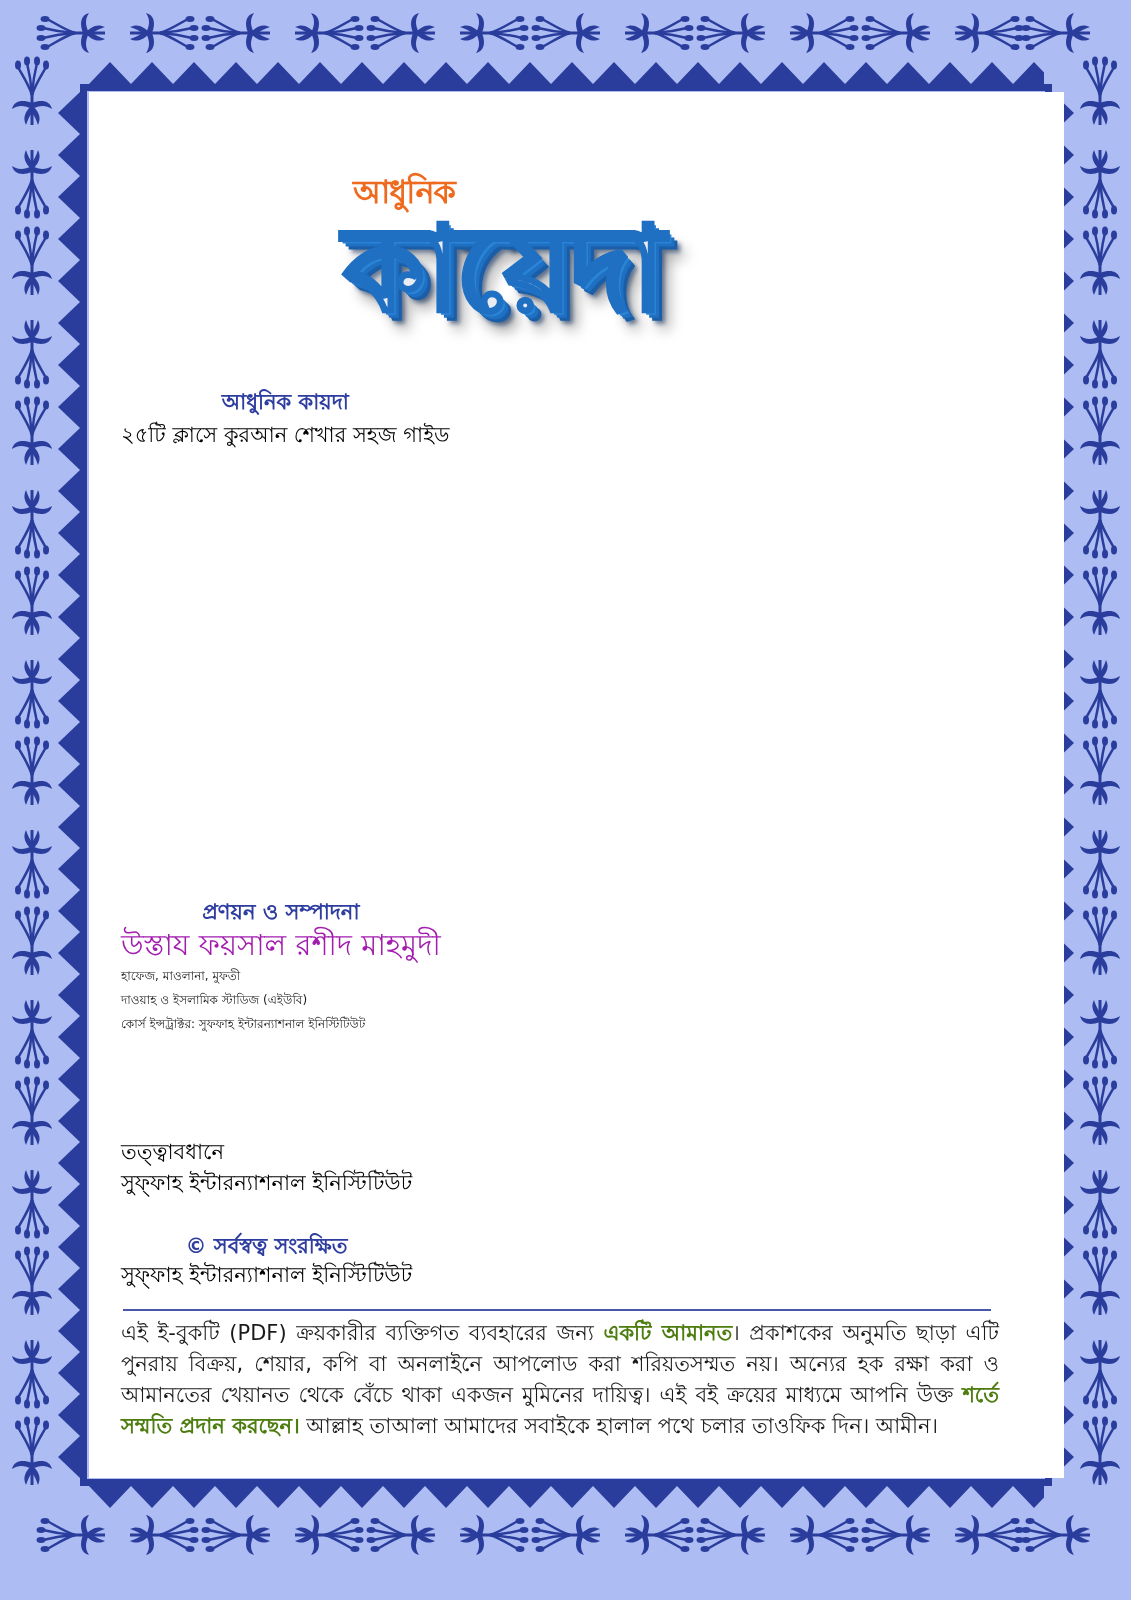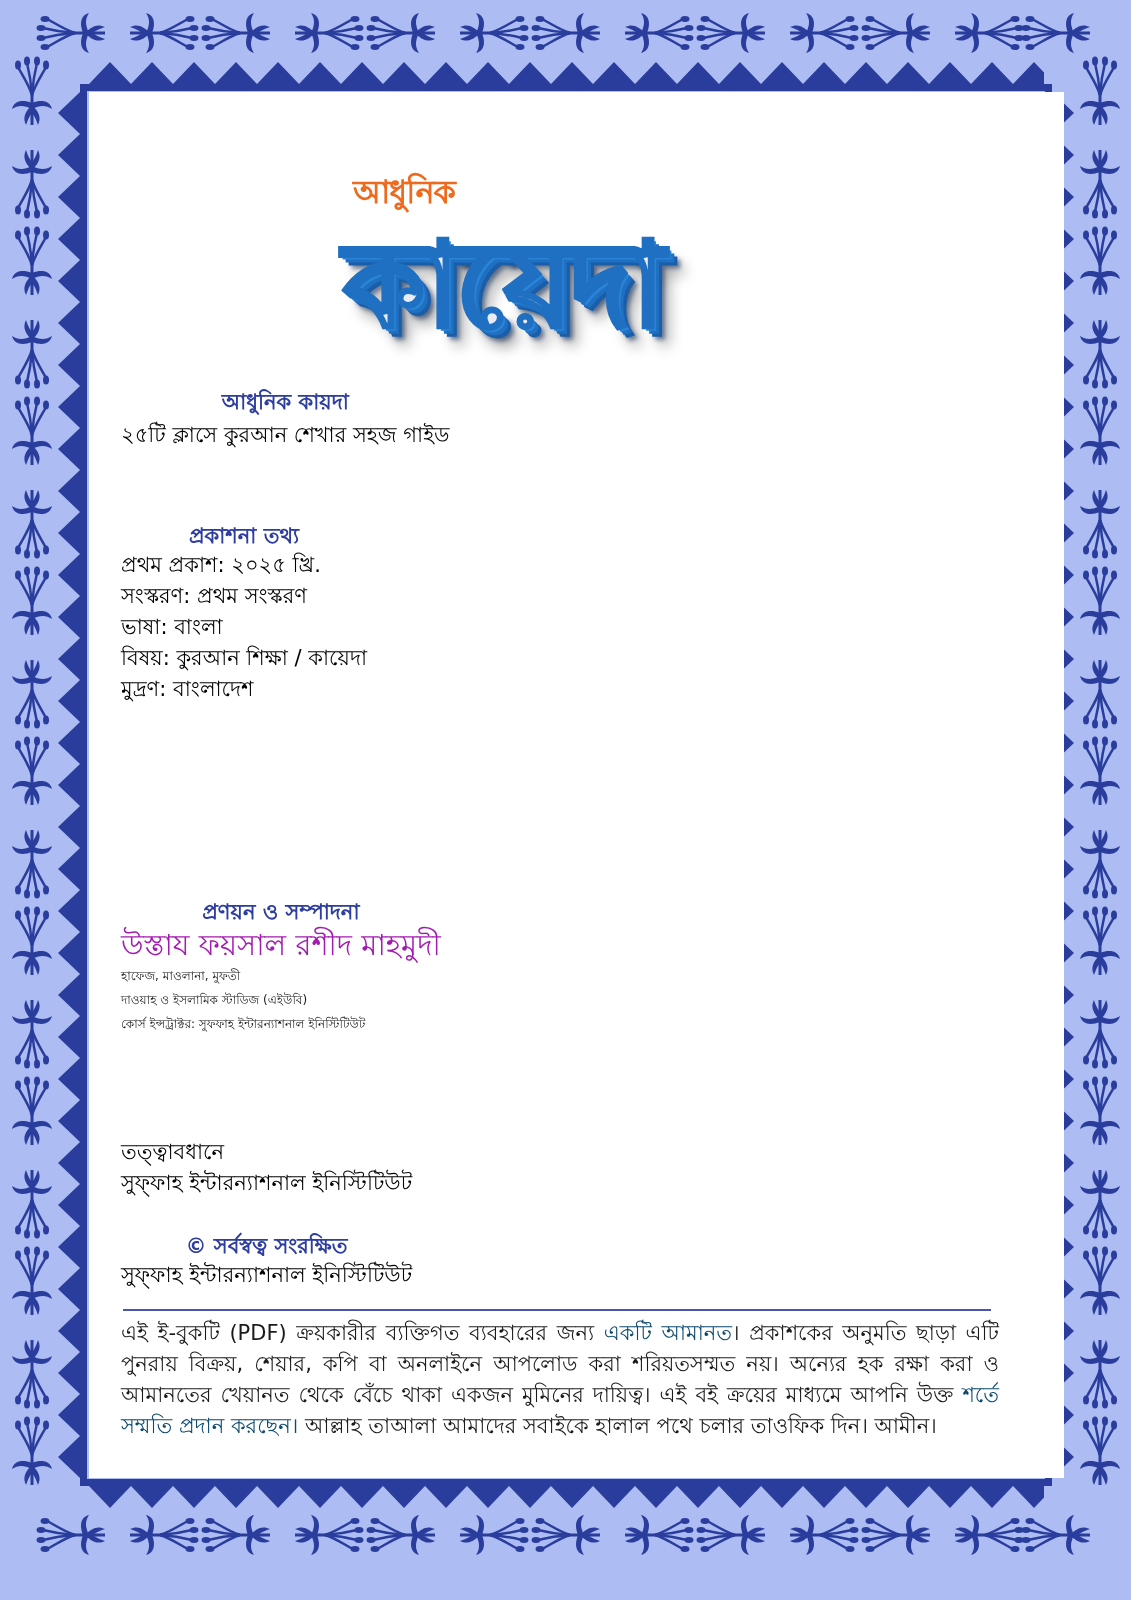--- a/index.html
+++ b/index.html
@@ -33,36 +33,35 @@
   }
   .logo-main {
     position: absolute; left: 4px; top: 32px;
     font-family: "DejaVu Sans", sans-serif; font-weight: bold;
     font-size: 118px; line-height: 140px; color: #e9ecf3;
     letter-spacing: -4px;
     -webkit-text-stroke: 3px #1f6fc2;
     text-shadow:
       3px 3px 0 #2a84d6, 6px 6px 0 #1f6fc2, 9px 9px 0 #1a5ea8,
       12px 12px 4px rgba(10,40,90,0.55), 16px 18px 14px rgba(0,0,0,0.35);
-    margin-top: 16px;
   }
 
   .sec { position: absolute; left: 32px; }
   .heading { color: #2e3da0; font-weight: bold; font-size: 21px; line-height: 28px; text-align: center; }
   .line { color: #000000; font-size: 21px; line-height: 31px; }
   .small { color: #1a1a1a; font-size: 12px; line-height: 24px; }
   .name { color: #a21caf; font-size: 29px; line-height: 38px; }
 
   .rule { position: absolute; left: 34px; top: 1217px; width: 868px; height: 2px; background: #4856ad; }
 
   .disclaimer {
     position: absolute; left: 32px; top: 1226px; width: 878px;
     font-size: 21px; line-height: 31px; color: #1a1a1a; text-align: justify;
   }
-  .disclaimer b { font-weight: normal; color: #0c4a6e; }
+  .disclaimer b { font-weight: bold; color: #4d7c0f; }
 </style>
 </head>
 <body>
 
 <svg class="border-layer" width="1131" height="1600" viewBox="0 0 1131 1600" xmlns="http://www.w3.org/2000/svg">
   <defs>
 
     <g id="flower">
       <path d="M0,-4 L0,30" stroke="#2a3d9c" stroke-width="3" fill="none"></path>
       <path d="M0,0 C-4,-12 -10,-20 -14,-28" stroke="#2a3d9c" stroke-width="2.5" fill="none"></path>
@@ -180,28 +179,20 @@
     <div class="logo">
       <div class="logo-sub">আধুনিক</div>
       <div class="logo-main">কায়েদা</div>
     </div>
 
     <div class="sec" style="top:296px;">
       <div class="heading">আধুনিক কায়দা</div>
       <div class="line" style="margin-top:4px;">২৫টি ক্লাসে কুরআন শেখার সহজ গাইড</div>
     </div>
 
-    <div class="sec" style="top:430px;">
-      <div class="heading">প্রকাশনা তথ্য</div>
-      <div class="line">প্রথম প্রকাশ: ২০২৫ খ্রি.</div>
-      <div class="line">সংস্করণ: প্রথম সংস্করণ</div>
-      <div class="line">ভাষা: বাংলা</div>
-      <div class="line">বিষয়: কুরআন শিক্ষা / কায়েদা</div>
-      <div class="line">মুদ্রণ: বাংলাদেশ</div>
-    </div>
 
     <div class="sec" style="top:806px;">
       <div class="heading">প্রণয়ন ও সম্পাদনা</div>
       <div class="name">উস্তায ফয়সাল রশীদ মাহমুদী</div>
       <div class="small">হাফেজ, মাওলানা, মুফতী</div>
       <div class="small">দাওয়াহ ও ইসলামিক স্টাডিজ (এইউবি)</div>
       <div class="small">কোর্স ইন্সট্রাক্টর: সুফফাহ ইন্টারন্যাশনাল ইনিস্টিটিউট</div>
     </div>
 
     <div class="sec" style="top:1045px;">

